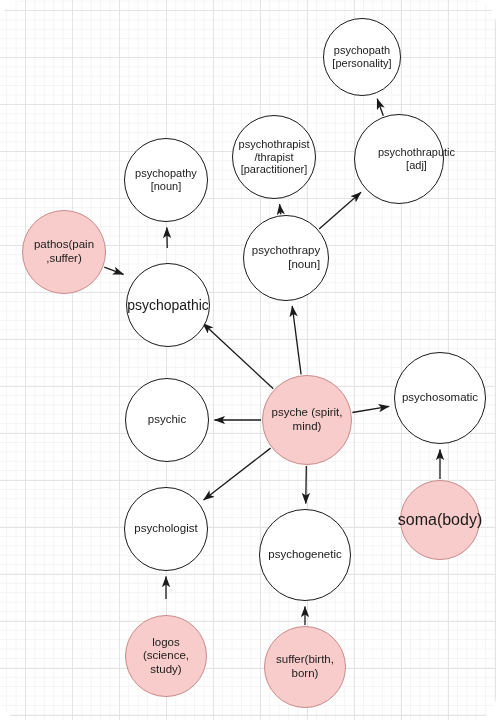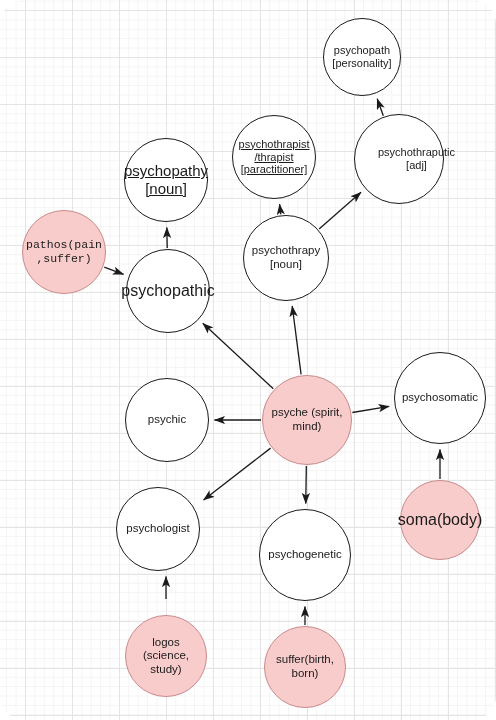--- a/index.html
+++ b/index.html
@@ -79,37 +79,37 @@
         <line x1="270.6065670817614" y1="448.1339304119717" x2="203.58017529600727" y2="499.9486588137249" stroke="#1a1a1a" stroke-width="1.3" marker-end="url(#arrowhead)"></line>
         <line x1="306.31859329155816" y1="465.9949528198224" x2="305.7628792496686" y2="503.5056506473727" stroke="#1a1a1a" stroke-width="1.3" marker-end="url(#arrowhead)"></line>
         <line x1="440" y1="479" x2="440" y2="449.5" stroke="#1a1a1a" stroke-width="1.3" marker-end="url(#arrowhead)"></line>
         <line x1="166" y1="599" x2="166" y2="576.5" stroke="#1a1a1a" stroke-width="1.3" marker-end="url(#arrowhead)"></line>
         <line x1="305" y1="625" x2="305" y2="606.5" stroke="#1a1a1a" stroke-width="1.3" marker-end="url(#arrowhead)"></line>
       </g>
   </svg>
   <div id="nodes-group">
       <div class="node" style="left: 323px; top: 18px; width: 78px; height: 78px; font-size: 11px;"><span>psychopath
 [personality]</span></div>
-      <div class="node" style="left: 232px; top: 115px; width: 84px; height: 84px; font-size: 11px; text-decoration: underline;"><span>psychothrapist
+      <div class="node" style="left: 232px; top: 115px; width: 84px; height: 84px; font-size: 11px;"><span>psychothrapist
 /thrapist
 [paractitioner]</span></div>
       <div class="node" style="left: 354px; top: 114px; width: 90px; height: 90px; font-size: 11px; padding-left: 35px;"><span>psychothraputic
 [adj]</span></div>
-      <div class="node" style="left: 124px; top: 138px; width: 84px; height: 84px; font-size: 15px; text-decoration: underline;"><span>psychopathy
+      <div class="node" style="left: 124px; top: 138px; width: 84px; height: 84px; font-size: 11px;"><span>psychopathy
 [noun]</span></div>
-      <div class="node" style="left: 243px; top: 215px; width: 86px; height: 86px; font-size: 11.5px;"><span>psychothrapy
+      <div class="node" style="left: 243px; top: 215px; width: 86px; height: 86px; font-size: 11.5px; text-align: right;"><span>psychothrapy
 [noun]</span></div>
-      <div class="node accent" style="left: 22px; top: 210px; width: 84px; height: 84px; font-size: 11.5px; font-family: Liberation Mono, monospace;"><span>pathos(pain
+      <div class="node accent" style="left: 22px; top: 210px; width: 84px; height: 84px; font-size: 11.5px;"><span>pathos(pain
 ,suffer)</span></div>
-      <div class="node" style="left: 126px; top: 249px; width: 84px; height: 84px; font-size: 16px;"><span>psychopathic</span></div>
+      <div class="node" style="left: 126px; top: 263px; width: 84px; height: 84px; font-size: 14px;"><span>psychopathic</span></div>
       <div class="node" style="left: 125px; top: 378px; width: 84px; height: 84px; font-size: 11.5px; justify-content: center;"><span>psychic</span></div>
       <div class="node accent" style="left: 262px; top: 375px; width: 90px; height: 90px; font-size: 11.5px; justify-content: center;"><span>psyche (spirit,
 mind)</span></div>
       <div class="node" style="left: 394px; top: 352px; width: 92px; height: 92px; font-size: 11.5px;"><span>psychosomatic</span></div>
-      <div class="node" style="left: 116px; top: 487px; width: 84px; height: 84px; font-size: 11.5px;"><span>psychologist</span></div>
+      <div class="node" style="left: 124px; top: 487px; width: 84px; height: 84px; font-size: 11.5px;"><span>psychologist</span></div>
       <div class="node" style="left: 259px; top: 509px; width: 92px; height: 92px; font-size: 11.5px;"><span>psychogenetic</span></div>
       <div class="node accent" style="left: 400px; top: 480px; width: 80px; height: 80px; font-size: 16px;"><span>soma(body)</span></div>
       <div class="node accent" style="left: 125px; top: 615px; width: 82px; height: 82px; font-size: 11.5px;"><span>logos
 (science,
 study)</span></div>
       <div class="node accent" style="left: 264px; top: 626px; width: 82px; height: 82px; font-size: 11.5px;"><span>suffer(birth,
 born)</span></div>
     </div>
 </div>
 

